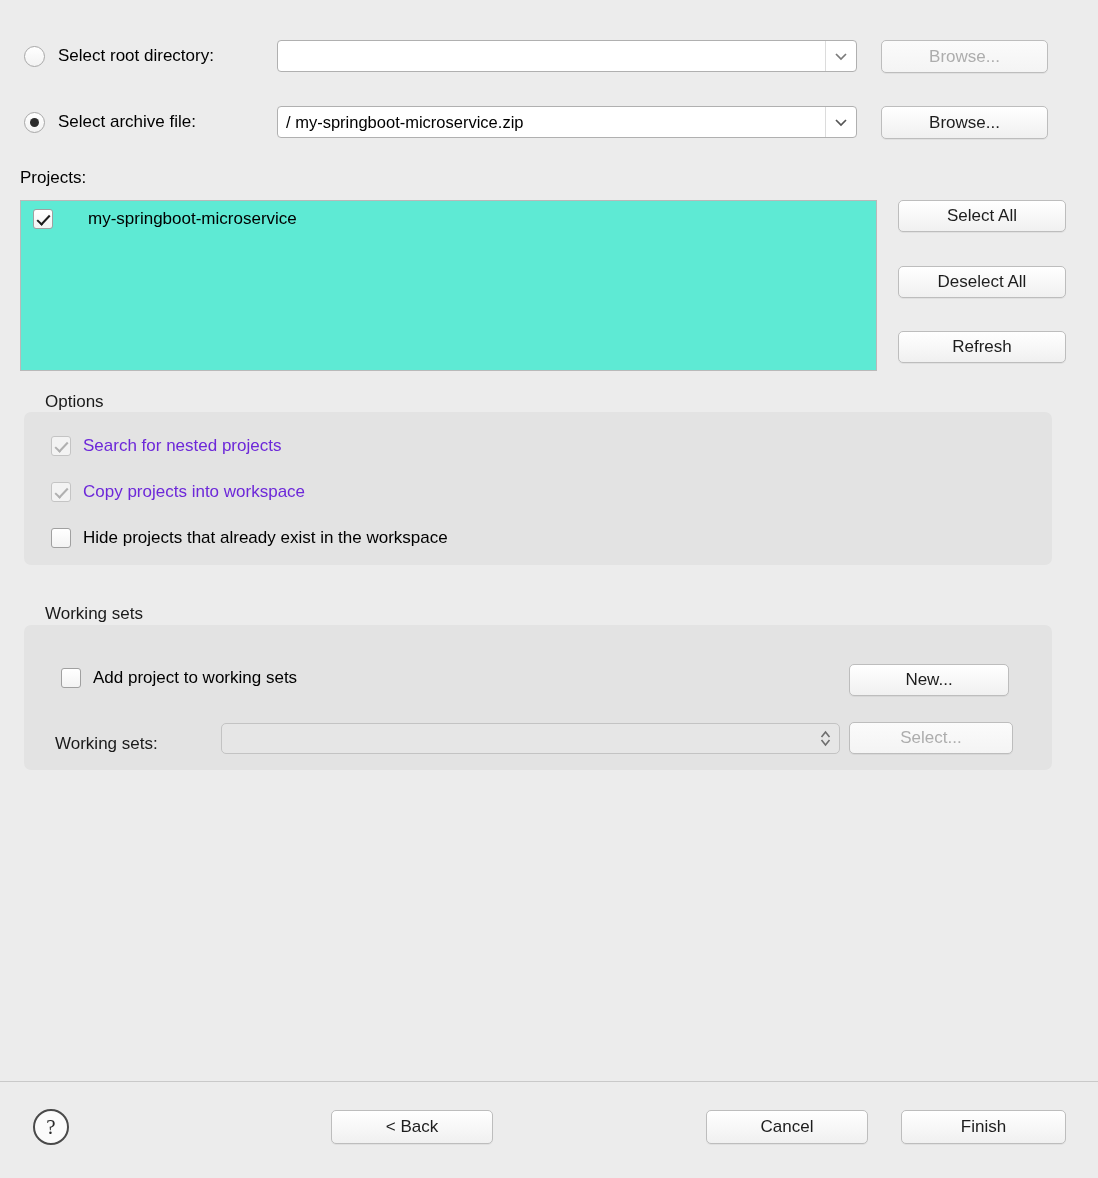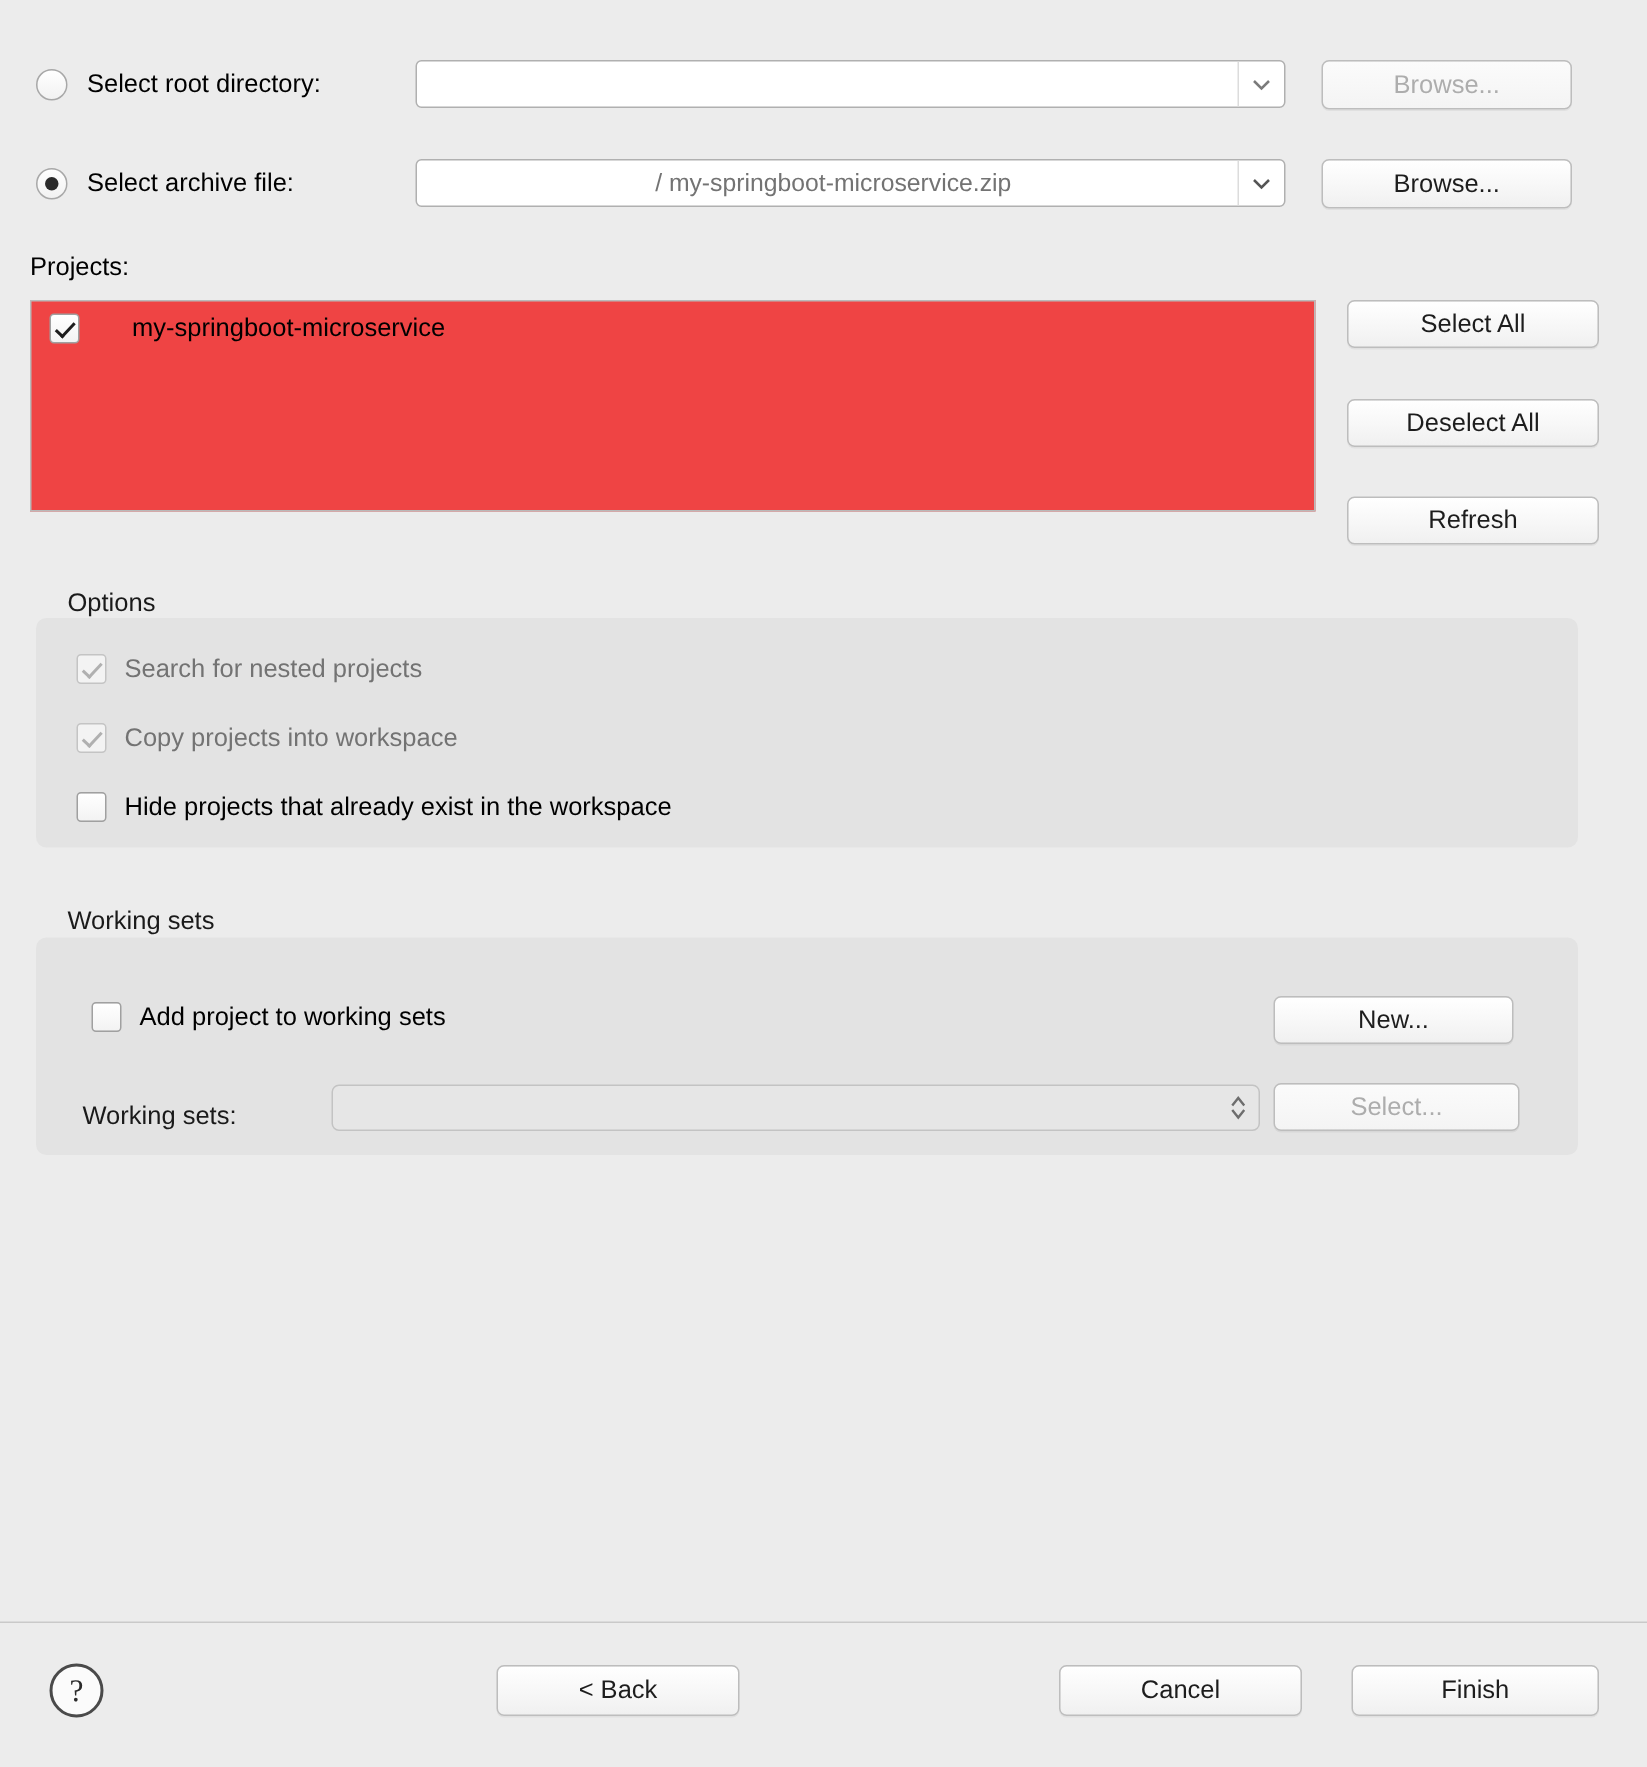--- a/index.html
+++ b/index.html
@@ -120,24 +120,23 @@
     border: 1px solid #b0b0b0;
     border-radius: 4px;
     box-sizing: border-box;
     display: flex;
     align-items: center;
   }
   .combo-value {
     flex: 1 1 auto;
     padding-left: 8px;
     font-size: 16.5px;
-    color: #737373;
+    color: #000000;
     white-space: nowrap;
     overflow: hidden;
-    text-align: center;
   }
   .combo-arrow {
     width: 30px;
     height: 30px;
     border-left: 1px solid #dcdcdc;
     display: flex;
     align-items: center;
     justify-content: center;
     flex: 0 0 auto;
   }
@@ -174,22 +173,22 @@
     left: 20px;
     top: 168px;
     font-size: 17px;
   }
 
   .project-list {
     position: absolute;
     left: 20px;
     top: 200px;
     width: 857px;
-    height: 141px;
-    background: #ef4444;
+    height: 171px;
+    background: #5eead4;
     border: 1px solid #b9b9b9;
     box-sizing: border-box;
   }
   .project-item {
     display: flex;
     align-items: center;
     padding: 8px 0 0 12px;
   }
   .checkbox {
     width: 20px;
@@ -243,21 +242,21 @@
 
   .opt-row {
     position: absolute;
     display: flex;
     align-items: center;
   }
   .opt-label {
     margin-left: 12px;
     font-size: 17px;
   }
-  .opt-label.dim { color: #737373; }
+  .opt-label.dim { color: #6d28d9; }
 
   .select-combo {
     position: absolute;
     background: #e6e6e6;
     border: 1px solid #c3c3c3;
     border-radius: 5px;
     box-sizing: border-box;
     display: flex;
     align-items: center;
   }

